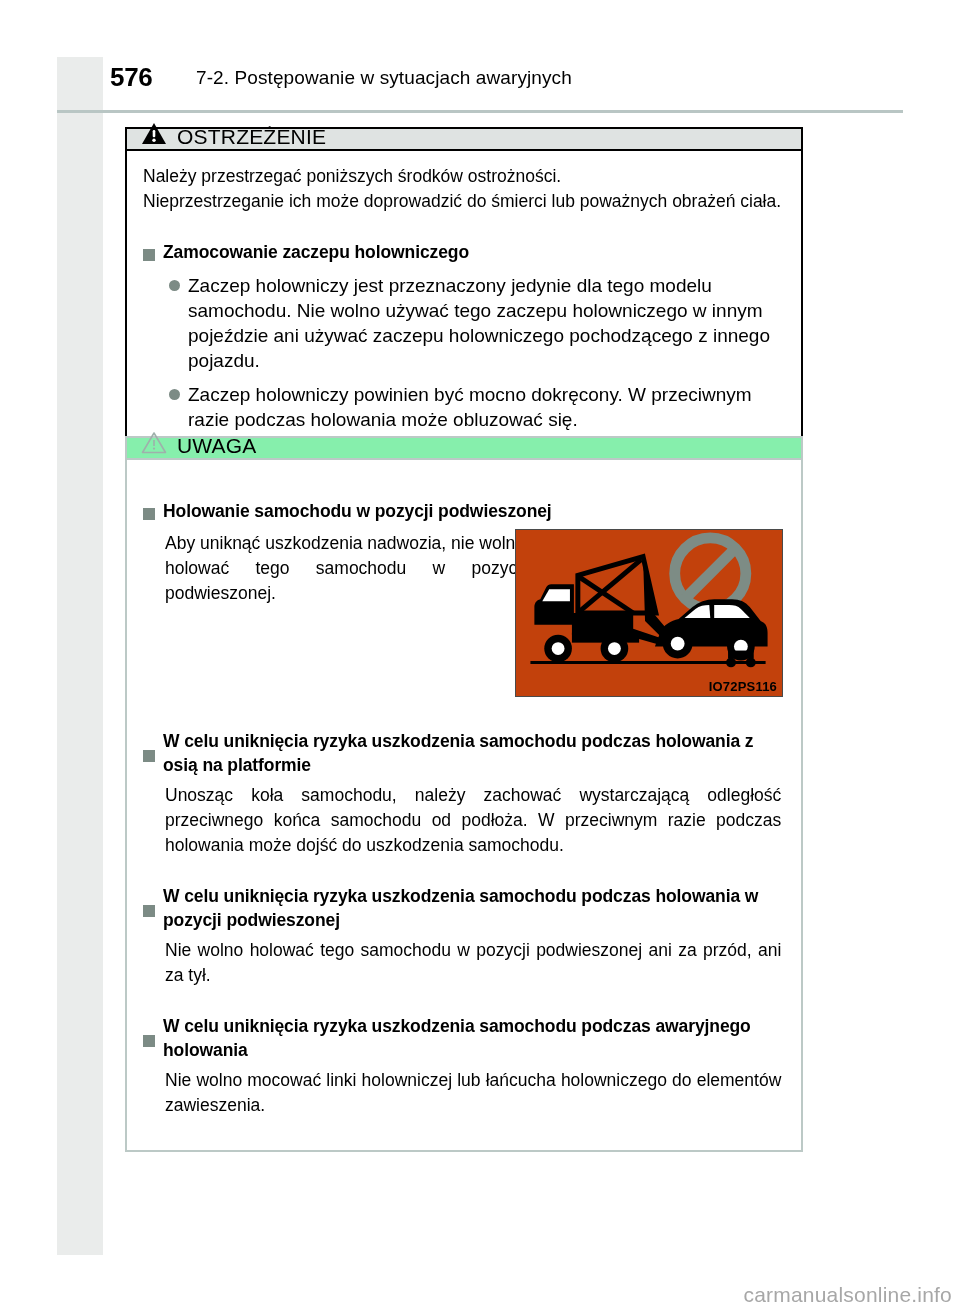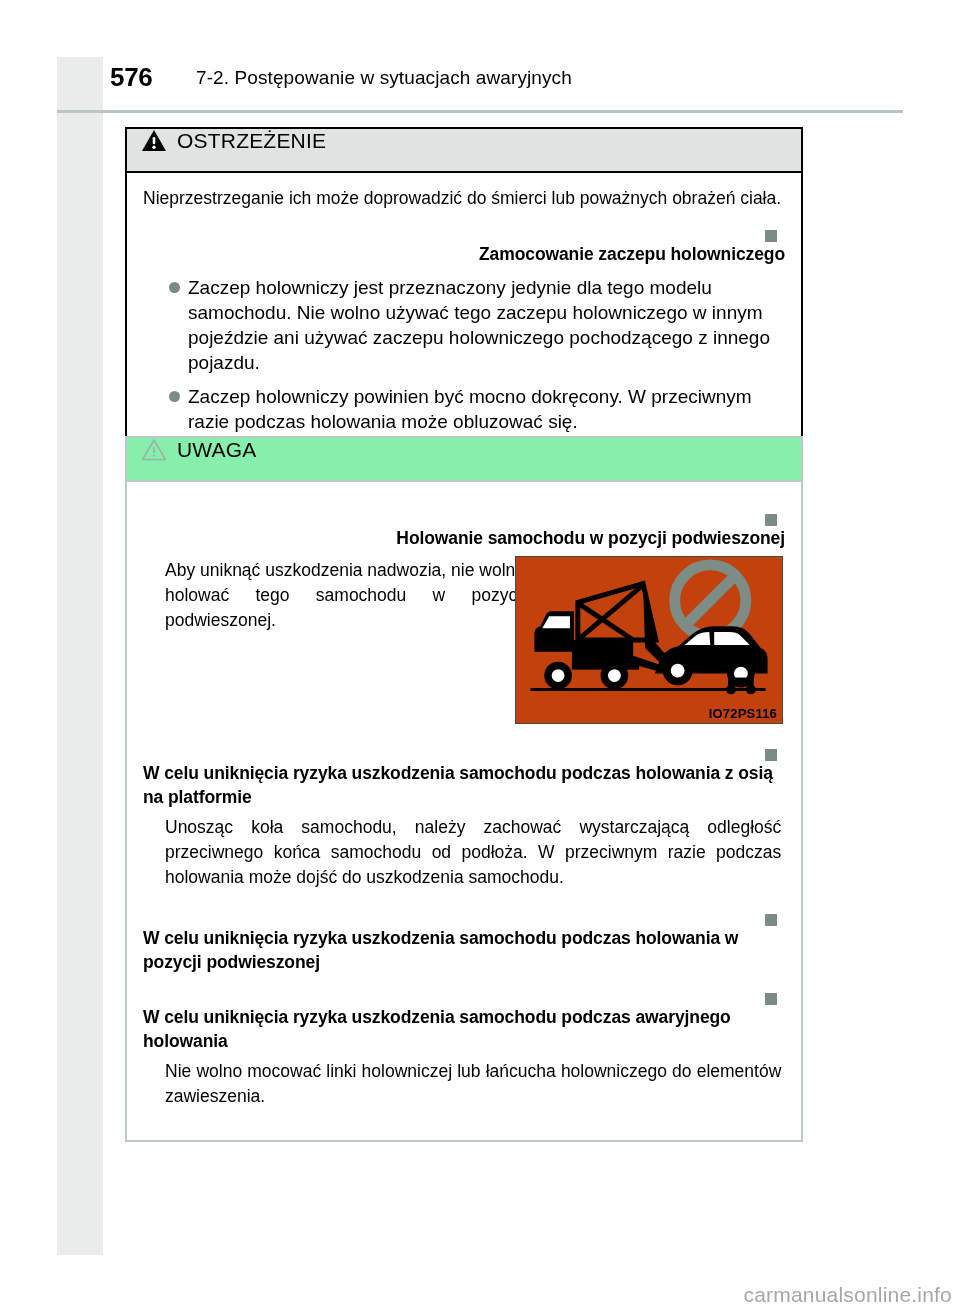--- a/index.html
+++ b/index.html
@@ -53,22 +53,22 @@
     font-size: 21px;
     color: #a7a7a7;
     letter-spacing: 0.2px;
   }
 
   
   .notice-box { position: absolute; }
 
   .notice-head {
     display: flex;
-    align-items: flex-start;
-    height: 46px;
+    align-items: flex-end;
+    height: 24px;
     padding-left: 14px;
   }
   .notice-head .head-label {
     font-size: 21px;
     letter-spacing: 0.2px;
     margin-left: 10px;
   }
   .notice-body {
     padding: 13px 16px 14px 16px;
   }
@@ -107,23 +107,22 @@
   .para {
     font-size: 17.5px;
     line-height: 25px;
     text-align: justify;
     margin: 0 0 0 0;
   }
   .para.lead { text-align: left; }
 
   .sq-head {
     display: flex;
-    align-items: flex-end;
-    margin-top: 13px;
-    flex-direction: column;
+    align-items: center;
+    margin-top: 26px;
   }
   .sq-marker {
     width: 12px; height: 12px;
     background: #7c8b85;
     flex: 0 0 12px;
     margin-top: 6px;
     margin-right: 8px;
   }
   .sq-head .sq-text {
     font-size: 17.5px;
@@ -207,20 +206,21 @@
       <svg width="26" height="23" viewBox="0 0 26 23">
         <path d="M13 1 L25 22 L1 22 Z" fill="#000"></path>
         <rect x="11.7" y="8" width="2.6" height="7.2" rx="1.2" fill="#fff"></rect>
         <circle cx="13" cy="18.2" r="1.7" fill="#fff"></circle>
       </svg>
     </span>
     <span class="head-label">OSTRZEŻENIE</span>
   </div>
 
   <div class="notice-body">
+    <p class="para lead">Należy przestrzegać poniższych środków ostrożności.</p>
     <p class="para">Nieprzestrzeganie ich może doprowadzić do śmierci lub poważnych obrażeń ciała.</p>
 
     <div class="sq-head">
       <span class="sq-marker"></span>
       <span class="sq-text">Zamocowanie zaczepu holowniczego</span>
     </div>
 
     <div class="dot-item">
       <span class="dot-marker"></span>
       <span class="dot-text">Zaczep holowniczy jest przeznaczony jedynie dla tego modelu samochodu. Nie wolno używać tego zaczepu holowniczego w innym pojeździe ani używać zaczepu holowniczego pochodzącego z innego pojazdu.</span>
@@ -321,20 +321,21 @@
     <div class="sq-head">
       <span class="sq-marker"></span>
       <span class="sq-text">W celu uniknięcia ryzyka uszkodzenia samochodu podczas holowania z osią na platformie</span>
     </div>
     <p class="sub-para">Unosząc koła samochodu, należy zachować wystarczającą odległość przeciwnego końca samochodu od podłoża. W przeciwnym razie podczas holowania może dojść do uszkodzenia samochodu.</p>
 
     <div class="sq-head">
       <span class="sq-marker"></span>
       <span class="sq-text">W celu uniknięcia ryzyka uszkodzenia samochodu podczas holowania w pozycji podwieszonej</span>
     </div>
+    <p class="sub-para">Nie wolno holować tego samochodu w pozycji podwieszonej ani za przód, ani za tył.</p>
 
     <div class="sq-head">
       <span class="sq-marker"></span>
       <span class="sq-text">W celu uniknięcia ryzyka uszkodzenia samochodu podczas awaryjnego holowania</span>
     </div>
     <p class="sub-para">Nie wolno mocować linki holowniczej lub łańcucha holowniczego do elementów zawieszenia.</p>
 
   </div>
 </div>
 

